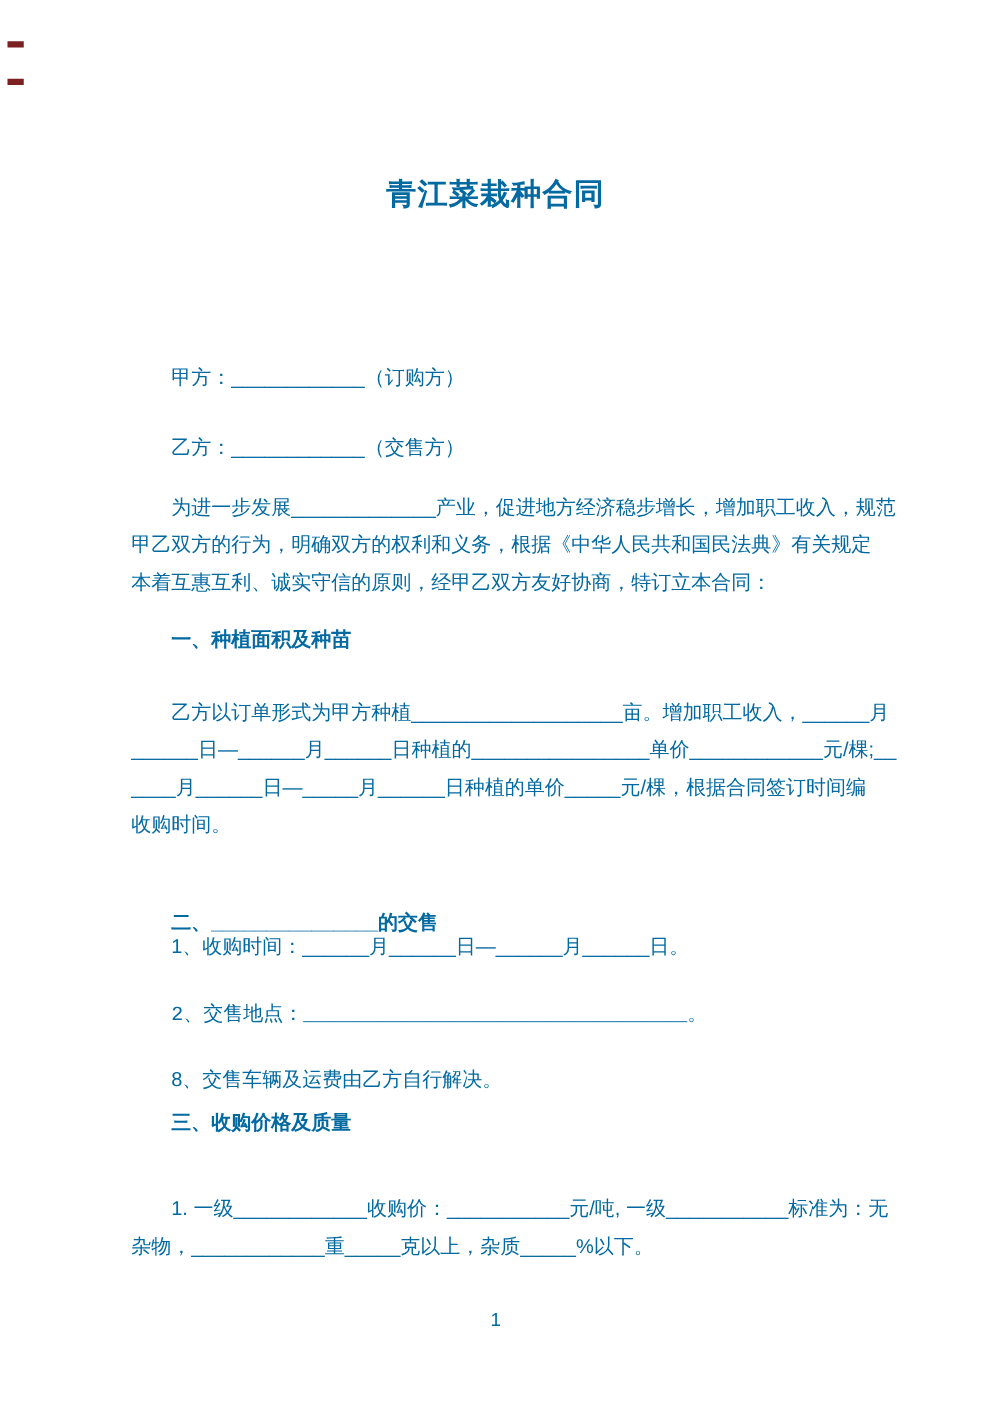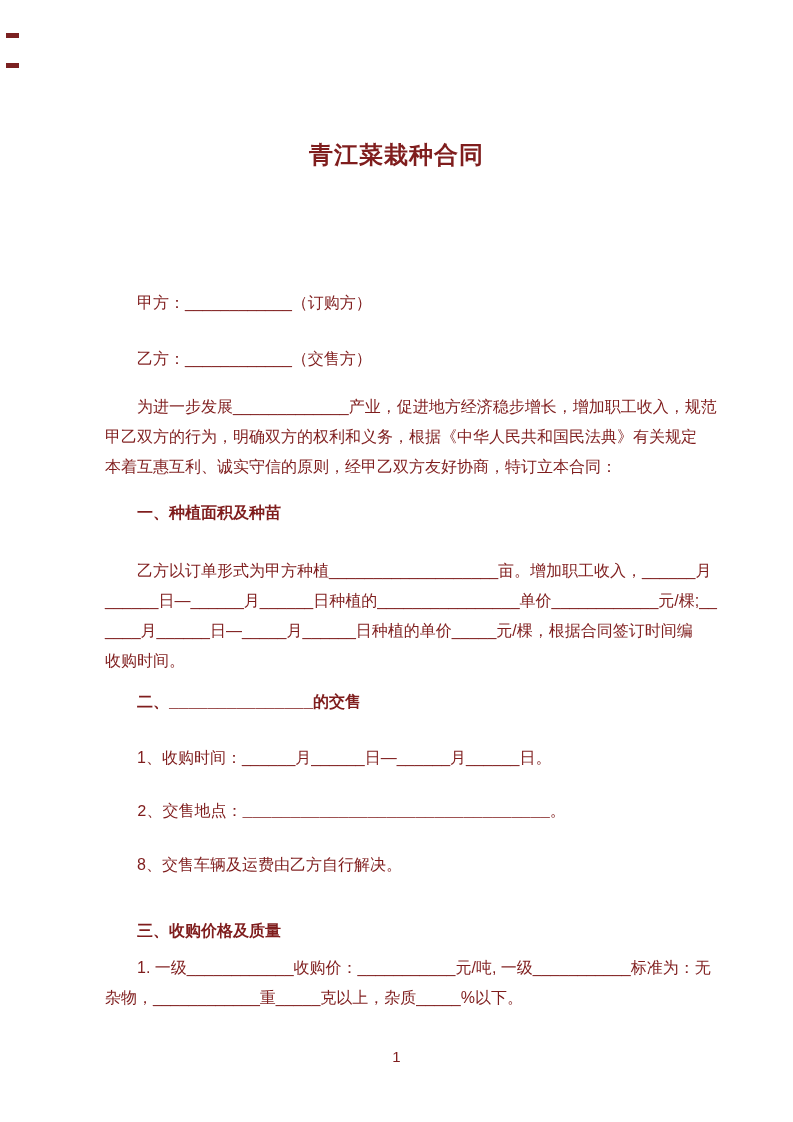--- a/index.html
+++ b/index.html
@@ -2,21 +2,21 @@
 <html><head>
 <meta charset="utf-8">
 <style>
   html,body{margin:0;padding:0;background:#fff;}
   .page{
     position:relative;
     width:793px;height:1122px;
     background:#ffffff;
     font-family:"Liberation Sans", sans-serif;
     font-size:16px;
-    color:#7f1d1d;
+    color:#0369a1;
     overflow:hidden;
   }
   .corner-mark{position:absolute;left:6px;width:13px;height:5px;background:#7b2121;}
   .mark-1{top:33px;}
   .mark-2{top:63px;}
   .doc-title{
     position:absolute;top:139px;left:0;width:100%;
     text-align:center;font-size:24px;font-weight:bold;
     letter-spacing:1px;
   }
@@ -57,37 +57,37 @@
     <div class="line fl heading">一、种植面积及种苗</div>
   </div>
 
   <div class="block" style="top:556px;">
     <div class="line fl">乙方以订单形式为甲方种植___________________亩。增加职工收入，______月</div>
     <div class="line">______日—______月______日种植的________________单价____________元/棵;__</div>
     <div class="line">____月______日—_____月______日种植的单价_____元/棵，根据合同签订时间编</div>
     <div class="line">收购时间。</div>
   </div>
 
-  <div class="block" style="top:688px;font-family:Liberation Mono, monospace;">
+  <div class="block" style="top:724px;">
     <div class="line fl heading">二、_______________的交售</div>
   </div>
 
   <div class="block" style="top:743px;">
     <div class="line fl">1、收购时间：______月______日—______月______日。</div>
   </div>
 
   <div class="block" style="top:797px;font-family:Liberation Mono, monospace;">
     <div class="line fl">2、交售地点：________________________________。</div>
   </div>
 
   <div class="block" style="top:850px;">
     <div class="line fl">8、交售车辆及运费由乙方自行解决。</div>
   </div>
 
-  <div class="block" style="top:916px;">
+  <div class="block" style="top:884px;">
     <div class="line fl heading">三、收购价格及质量</div>
   </div>
 
   <div class="block" style="top:953px;">
     <div class="line fl">1. 一级____________收购价：___________元/吨, 一级___________标准为：无</div>
     <div class="line">杂物，____________重_____克以上，杂质_____%以下。</div>
   </div>
 
   <div class="page-number">1</div>
 

